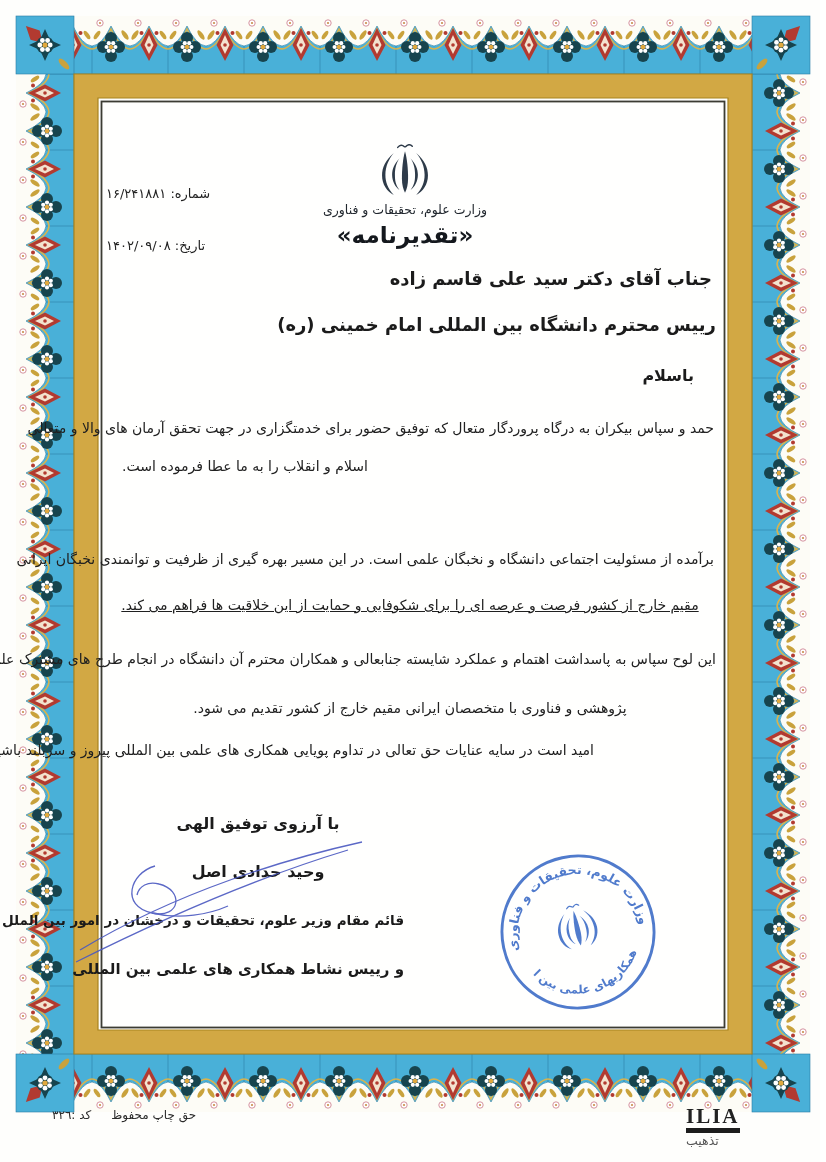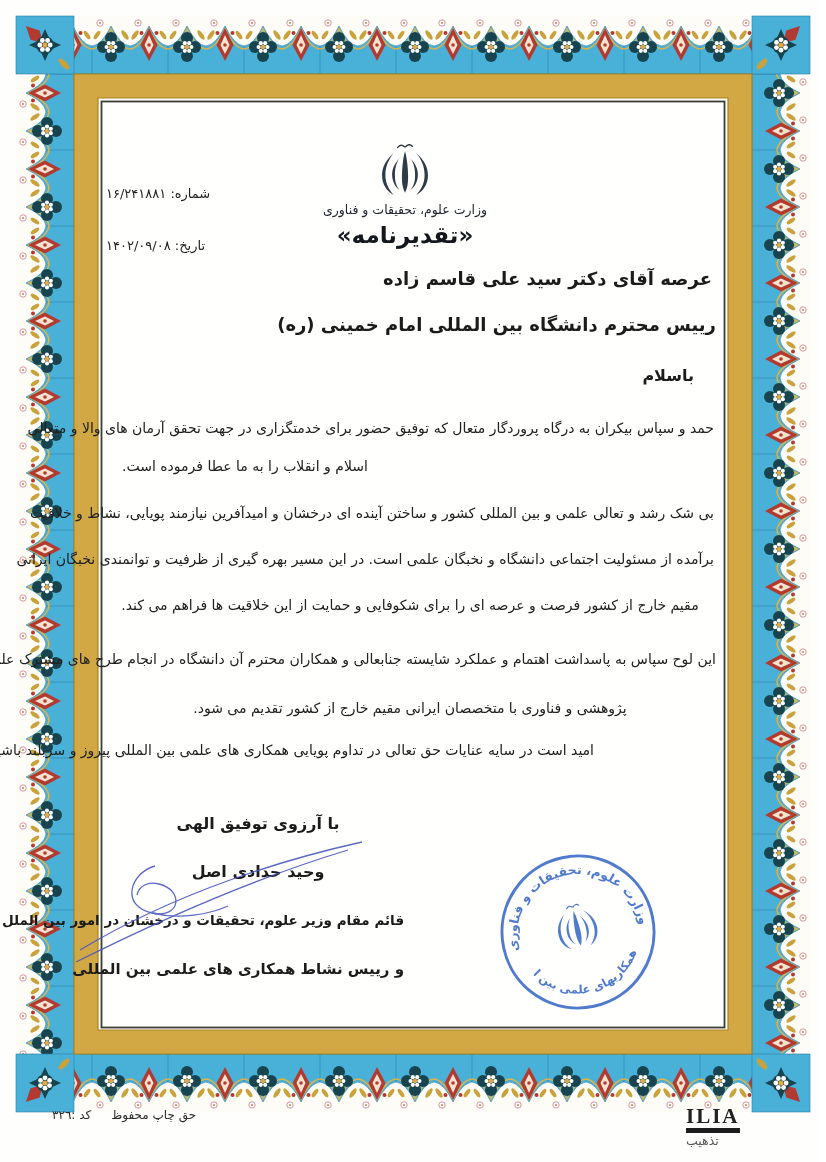--- a/index.html
+++ b/index.html
@@ -14,21 +14,21 @@
   .ministry{left:245px;top:202px;width:320px;text-align:center;font-size:12.5px;color:#21272e;}
   .doctitle{left:295px;top:222px;width:220px;text-align:center;font-size:23px;font-weight:bold;color:#14181d;}
   .addr1{right:108px;top:268px;font-size:18px;font-weight:bold;}
   .addr2{right:104px;top:314px;font-size:18px;font-weight:bold;}
   .salut{right:126px;top:366px;font-size:16px;font-weight:bold;}
   .bline{font-size:14px;color:#202020;}
   .l1{right:106px;top:420px;}
   .l2{left:122px;top:458px;}
   .l3{right:106px;top:505px;}
   .l4{right:106px;top:551px;}
-  .l5{left:106px;right:106px;text-align:center;top:597px;}
+  .l5{left:106px;right:106px;text-align:center;top:597px;text-decoration:underline;}
   .l6{right:104px;top:651px;}
   .l7{left:106px;right:106px;text-align:center;top:700px;}
   .l8{right:226px;top:742px;}
   .sig{left:112px;width:292px;text-align:center;font-weight:bold;}
   .s1{top:814px;font-size:16px;}
   .s2{top:862px;font-size:16px;}
   .s3{top:912px;font-size:13.5px;}
   .s4{top:960px;font-size:15px;}
   .sig-ink{position:absolute;left:60px;top:818px;z-index:4;}
   .stamp-box{position:absolute;left:478px;top:832px;z-index:2;}
@@ -152,27 +152,26 @@
   <div class="layer dateno fa">تاریخ: ۱۴۰۲/۰۹/۰۸</div>
 
   <div class="layer emblem-box">
     <svg width="56" height="56" viewBox="0 0 100 100" style="color:#2e3b49">
       <use href="#emblem"></use>
     </svg>
   </div>
   <div class="layer ministry fa">وزارت علوم، تحقیقات و فناوری</div>
   <div class="layer doctitle fa">«تقدیرنامه»</div>
 
-  <div class="layer addr1 fa">عرصه آقای دکتر سید علی قاسم زاده</div>
+  <div class="layer addr1 fa">جناب آقای دکتر سید علی قاسم زاده</div>
   <div class="layer addr2 fa">رییس محترم دانشگاه بین المللی امام خمینی (ره)</div>
   <div class="layer salut fa">باسلام</div>
 
   <div class="layer bline l1 fa">حمد و سپاس بیکران به درگاه پروردگار متعال که توفیق حضور برای خدمتگزاری در جهت تحقق آرمان های والا و متعالی</div>
   <div class="layer bline l2 fa">اسلام و انقلاب را به ما عطا فرموده است.</div>
-  <div class="layer bline l3 fa">بی شک رشد و تعالی علمی و بین المللی کشور و ساختن آینده ای درخشان و امیدآفرین نیازمند پویایی، نشاط و خلاقیت</div>
   <div class="layer bline l4 fa">برآمده از مسئولیت اجتماعی دانشگاه و نخبگان علمی است. در این مسیر بهره گیری از ظرفیت و توانمندی نخبگان ایرانی</div>
   <div class="layer bline l5 fa">مقیم خارج از کشور فرصت و عرصه ای را برای شکوفایی و حمایت از این خلاقیت ها فراهم می کند.</div>
   <div class="layer bline l6 fa">این لوح سپاس به پاسداشت اهتمام و عملکرد شایسته جنابعالی و همکاران محترم آن دانشگاه در انجام طرح های مشترک علمی،</div>
   <div class="layer bline l7 fa">پژوهشی و فناوری با متخصصان ایرانی مقیم خارج از کشور تقدیم می شود.</div>
   <div class="layer bline l8 fa">امید است در سایه عنایات حق تعالی در تداوم پویایی همکاری های علمی بین المللی پیروز و سربلند باشید.</div>
 
   <div class="layer sig s1 fa">با آرزوی توفیق الهی</div>
   <div class="layer sig s2 fa">وحید حدادی اصل</div>
   <div class="layer sig s3 fa">قائم مقام وزیر علوم، تحقیقات و درخشان در امور بین الملل</div>
   <div class="layer sig s4 fa">و رییس نشاط همکاری های علمی بین المللی</div>

